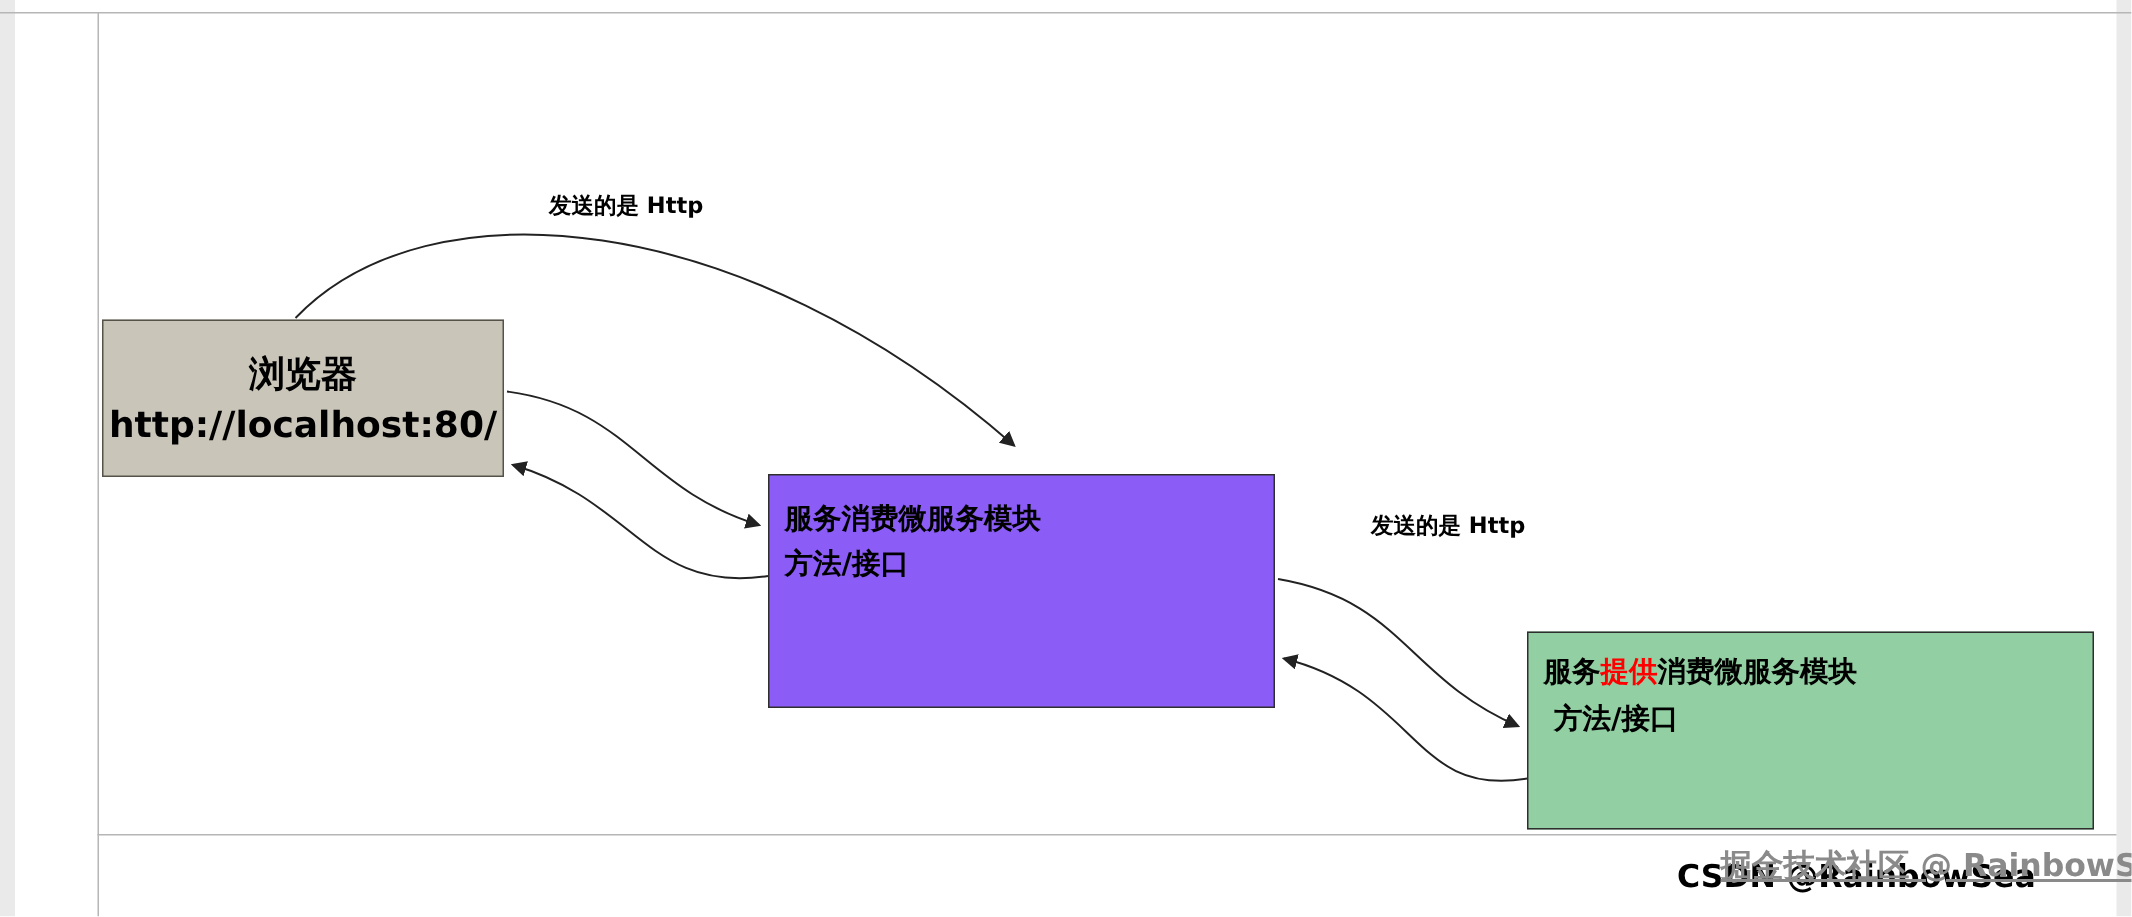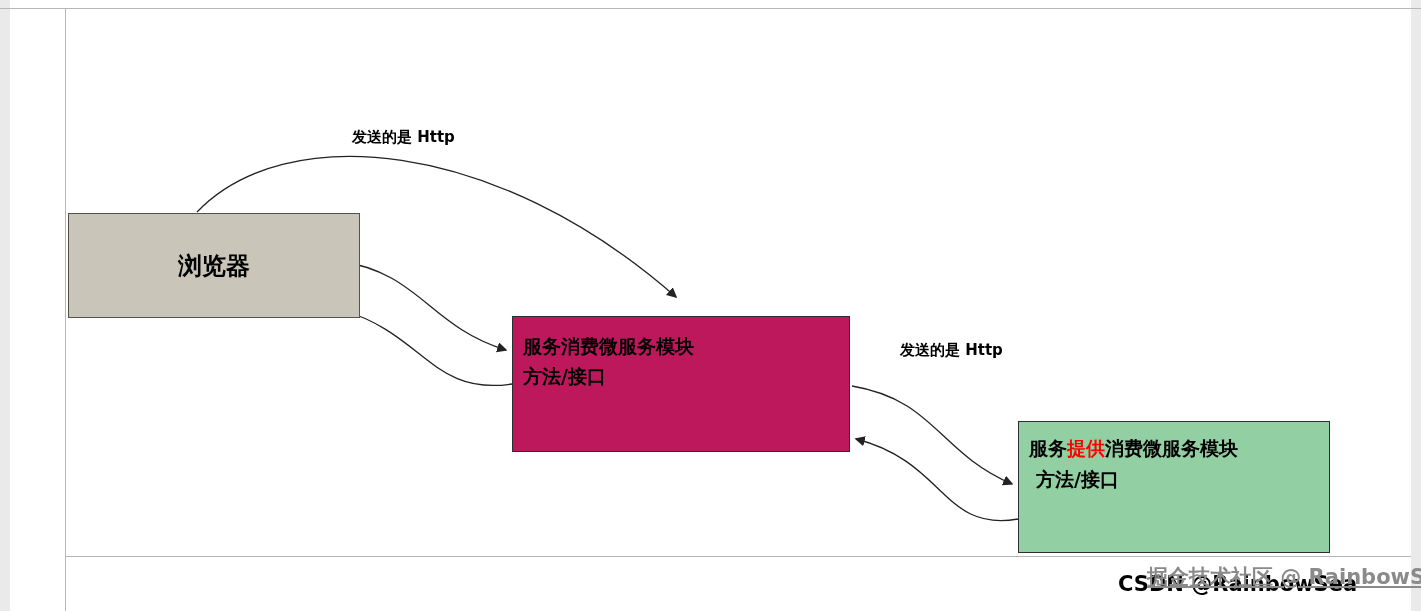--- a/index.html
+++ b/index.html
@@ -11,35 +11,35 @@
   #strip-left{left:0;}
   #strip-right{right:0;}
   .hline{position:absolute;height:1px;background:#b6b6b6;}
   .vline{position:absolute;width:1px;background:#b6b6b6;}
   #frame-top{left:0;right:0;top:8px;}
   #frame-left{left:65px;top:8px;bottom:0;}
   #frame-bottom{left:65px;right:10px;top:556px;}
   svg.arrows{position:absolute;left:0;top:0;width:1421px;height:611px;pointer-events:none;}
   .node{position:absolute;box-sizing:border-box;font-weight:bold;color:#000;}
   #node-browser{
-    left:68px;top:213px;width:292px;height:105px;background:#c9c5b9;border:1px solid #55524a;
+    left:68px;top:213px;width:268px;height:105px;background:#c9c5b9;border:1px solid #55524a;
     display:flex;flex-direction:column;align-items:center;justify-content:center;
     font-size:24px;line-height:34px;text-align:center;
   }
   #node-consumer{
-    left:512px;top:316px;width:338px;height:136px;background:#be185d;border:1px solid #2e2e2e;
+    left:512px;top:316px;width:338px;height:156px;background:#8b5cf6;border:1px solid #2e2e2e;
     font-size:19px;line-height:30px;padding:14px 10px 0 10px;
   }
   #node-provider{
-    left:1018px;top:421px;width:312px;height:132px;background:#92cfa2;border:1px solid #2e2e2e;
+    left:1018px;top:421px;width:378px;height:132px;background:#92cfa2;border:1px solid #2e2e2e;
     font-size:19px;line-height:31px;padding:11px 10px 0 10px;
   }
   .red{color:#ff0000;}
   .indent{padding-left:7px;}
-  .arrow-label{position:absolute;font-size:15px;font-weight:bold;color:#000;white-space:nowrap;}
+  .arrow-label{position:absolute;font-size:15px;font-weight:bold;color:#000;white-space:nowrap;margin-left:14px;}
   #label-http-1{left:352px;top:128px;}
   #label-http-2{left:900px;top:341px;}
   .watermark{position:absolute;white-space:nowrap;font-weight:bold;}
   #watermark-back{left:1118px;top:572px;font-size:21px;color:#000000;}
   #watermark-front{left:1147px;top:563px;font-size:21px;color:#8a8a8a;text-decoration:underline;}
 </style>
 </head>
 <body>
 
 <div class="edge-strip" id="strip-left"></div>
@@ -56,20 +56,21 @@
   </defs>
   <path d="M 197 212 C 285 120, 495 138, 676 297" fill="none" stroke="#222222" stroke-width="1.3" marker-end="url(#arrow)"></path>
   <path d="M 338 261 C 420 272, 428 326, 506 350" fill="none" stroke="#222222" stroke-width="1.3" marker-end="url(#arrow)"></path>
   <path d="M 512 384 C 432 396, 424 334, 342 310" fill="none" stroke="#222222" stroke-width="1.3" marker-end="url(#arrow)"></path>
   <path d="M 852 386 C 935 400, 938 452, 1012 484" fill="none" stroke="#222222" stroke-width="1.3" marker-end="url(#arrow)"></path>
   <path d="M 1018 519 C 942 532, 946 462, 856 439" fill="none" stroke="#222222" stroke-width="1.3" marker-end="url(#arrow)"></path>
 </svg>
 
 <div class="node" id="node-browser">
   <div>浏览器</div>
+  <div>http://localhost:80/</div>
 </div>
 
 <div class="node" id="node-consumer">
   <div>服务消费微服务模块</div>
   <div>方法/接口</div>
 </div>
 
 <div class="node" id="node-provider">
   <div><span>服务</span><span class="red">提供</span><span>消费微服务模块</span></div>
   <div class="indent">方法/接口</div>

